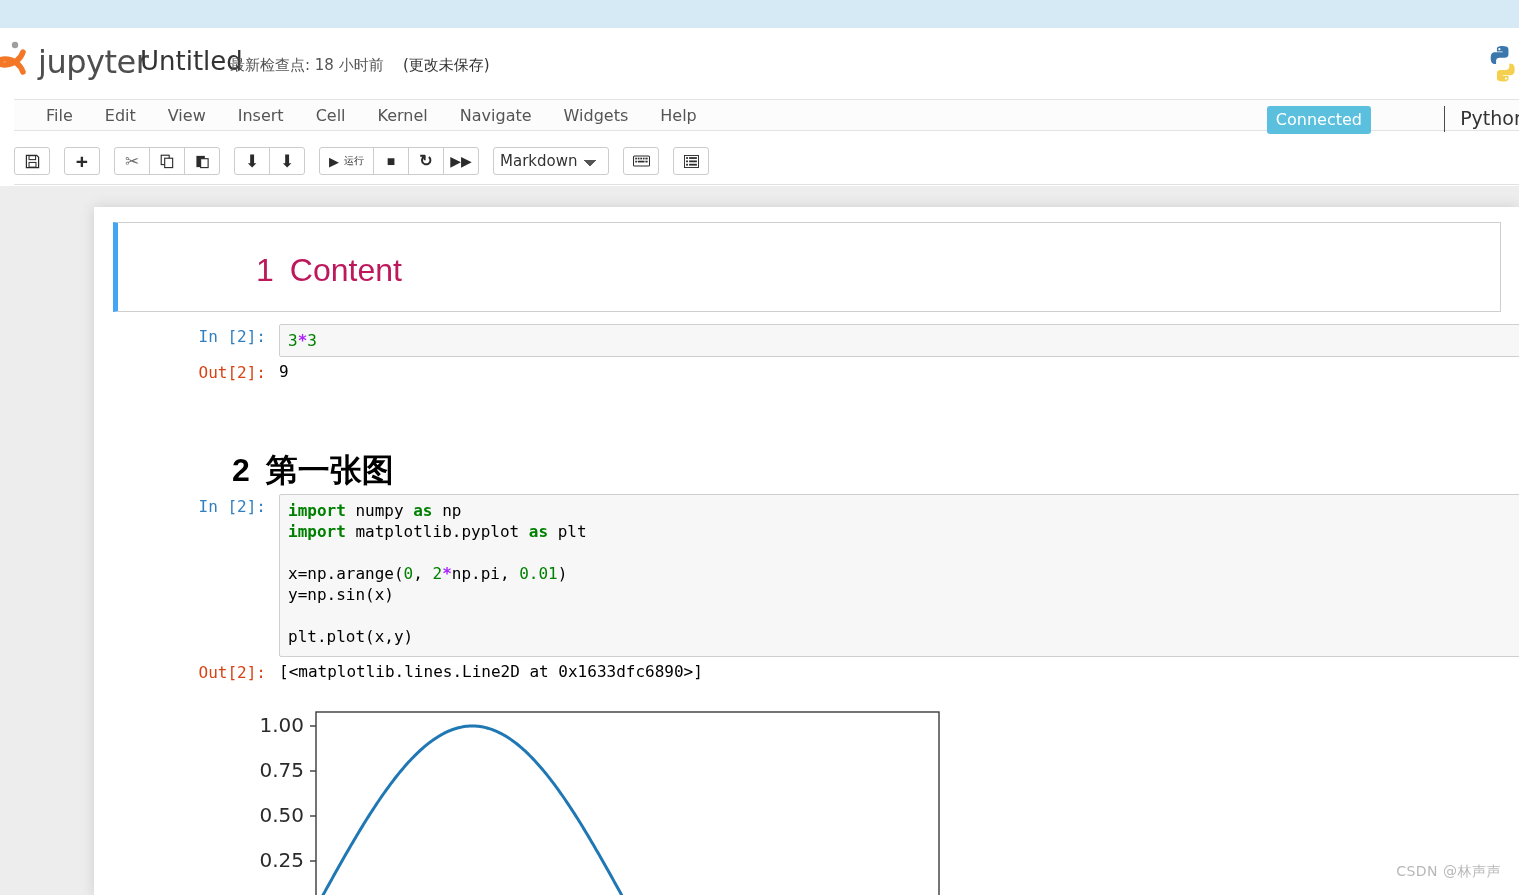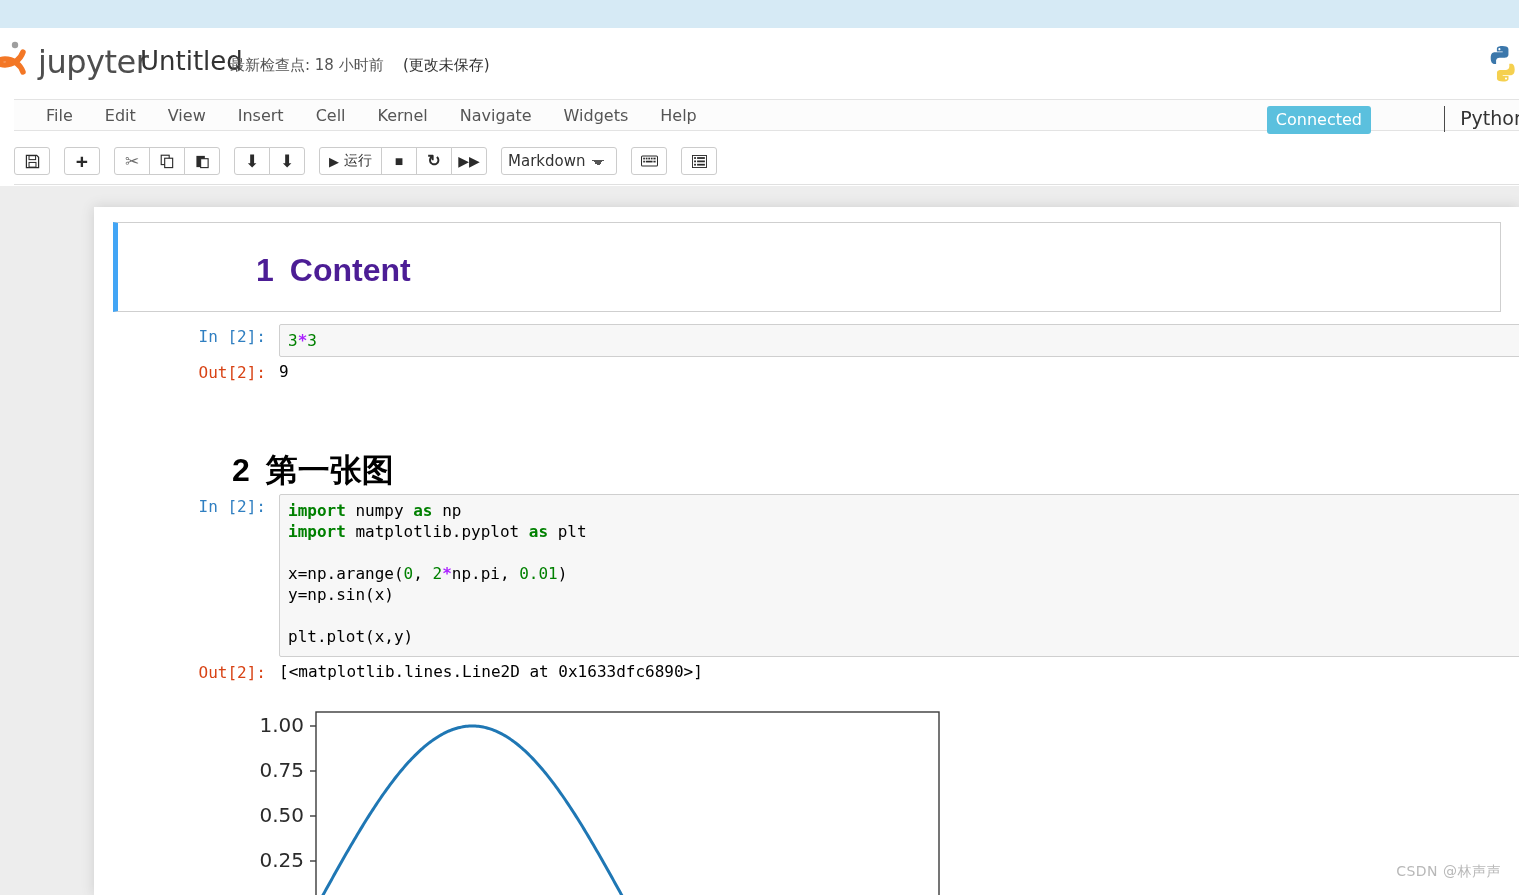--- a/index.html
+++ b/index.html
@@ -110,21 +110,21 @@
     background: #ffffff;
     display: flex; align-items: center; justify-content: center;
     margin-left: -1px;
     cursor: pointer;
   }
   .tb-group .tb-btn:first-child { margin-left: 0; border-radius: 3px 0 0 3px; }
   .tb-group .tb-btn:last-child { border-radius: 0 3px 3px 0; }
   .tb-group .tb-btn:only-child { border-radius: 3px; }
   .tb-btn.wide { width: auto; padding: 0 9px; gap: 5px; }
   .tb-btn .lbl {
-    font-size: 14px; color: #333333;
+    font-size: 10px; color: #333333;
     font-family: "DejaVu Sans", sans-serif;
   }
   .glyph { font-size: 15px; color: #2b2b2b; line-height: 1; }
   #celltype-select {
     height: 28px; width: 116px;
     border: 1px solid #cccccc; border-radius: 3px;
     background: #ffffff; color: #333333;
     font-size: 15px; padding: 0 6px;
     font-family: "DejaVu Sans", sans-serif;
     margin-right: 14px;
@@ -156,21 +156,21 @@
   
   #md-cell-1 {
     position: absolute; left: 19px; top: 15px;
     width: 1388px; height: 90px;
     background: #ffffff;
     border: 1px solid #cfcfcf;
     border-left: 5px solid #42a5f5;
   }
   #md-cell-1 .heading {
     position: absolute; left: 138px; top: 29px;
-    font-size: 32px; font-weight: bold; color: #4c1d95;
+    font-size: 32px; font-weight: normal; color: #be185d;
     font-family: "Liberation Sans", sans-serif;
     text-align: center;
   }
   #md-cell-1 .heading .num { margin-right: 16px; }
 
   
   .cell-row { position: absolute; display: flex; }
   .prompt {
     width: 84px; text-align: right;
     font-family: "DejaVu Sans Mono", monospace;

